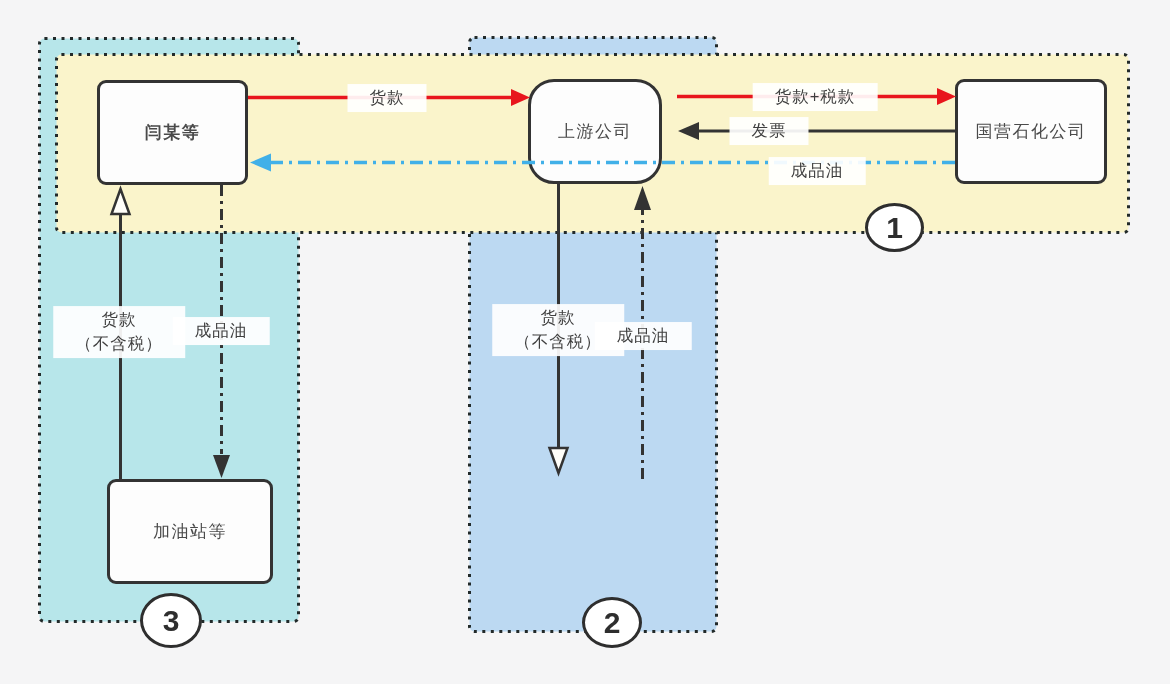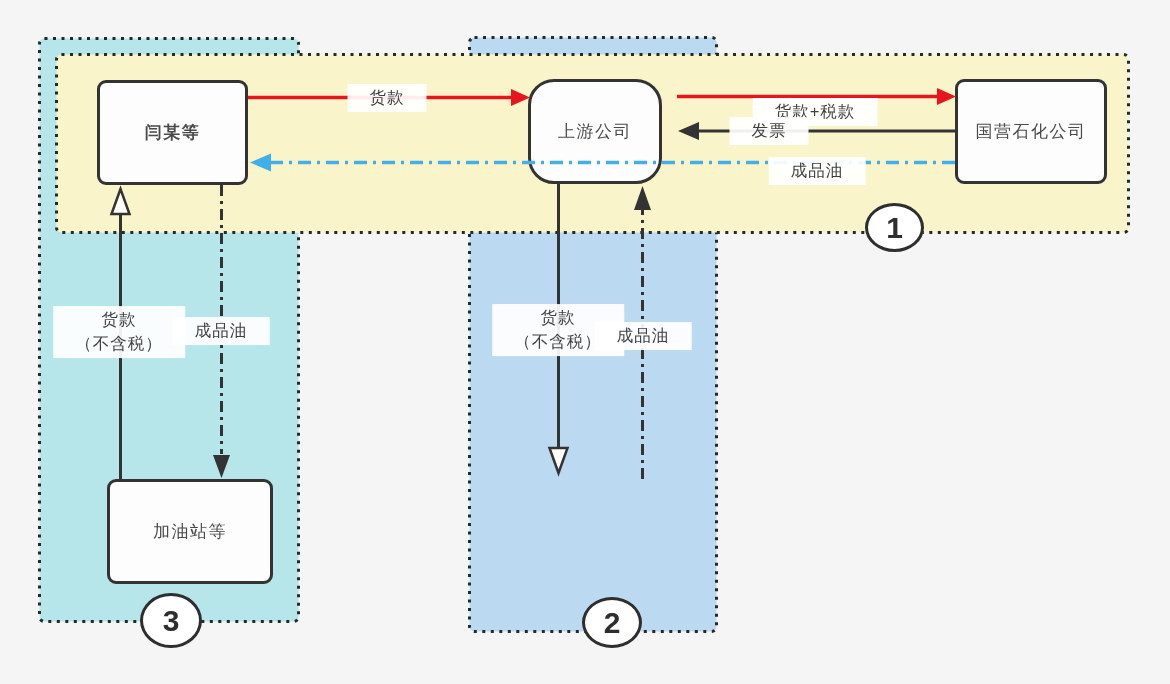--- a/index.html
+++ b/index.html
@@ -115,21 +115,21 @@
       <polygon points="558.5,473 549.5,448 567.5,448" fill="#fffef9" stroke="#333333" stroke-width="2.5"></polygon>
     </g>
 
     <g>
       <line x1="642.5" y1="479" x2="642.5" y2="209" stroke="#333333" stroke-width="3" stroke-dasharray="11 5 3 5"></line>
       <polygon points="642.5,186 634,210 651,210" fill="#333333"></polygon>
     </g>
   </svg>
 
   <div class="edge-label" style="left:387px;top:98px;">货款</div>
-  <div class="edge-label" style="left:815px;top:112px;">货款+税款</div>
+  <div class="edge-label" style="left:815px;top:97px;">货款+税款</div>
   <div class="edge-label" style="left:769px;top:131px;">发票</div>
   <div class="edge-label" style="left:817px;top:171px;">成品油</div>
   <div class="edge-label" style="left:119px;top:332px;">货款
 （不含税）</div>
   <div class="edge-label" style="left:221px;top:331px;">成品油</div>
   <div class="edge-label" style="left:558px;top:330px;">货款
 （不含税）</div>
   <div class="edge-label" style="left:643px;top:336px;">成品油</div>
 
   <div class="badge" style="left:865px;top:203px;width:59px;height:49px;">1</div>

